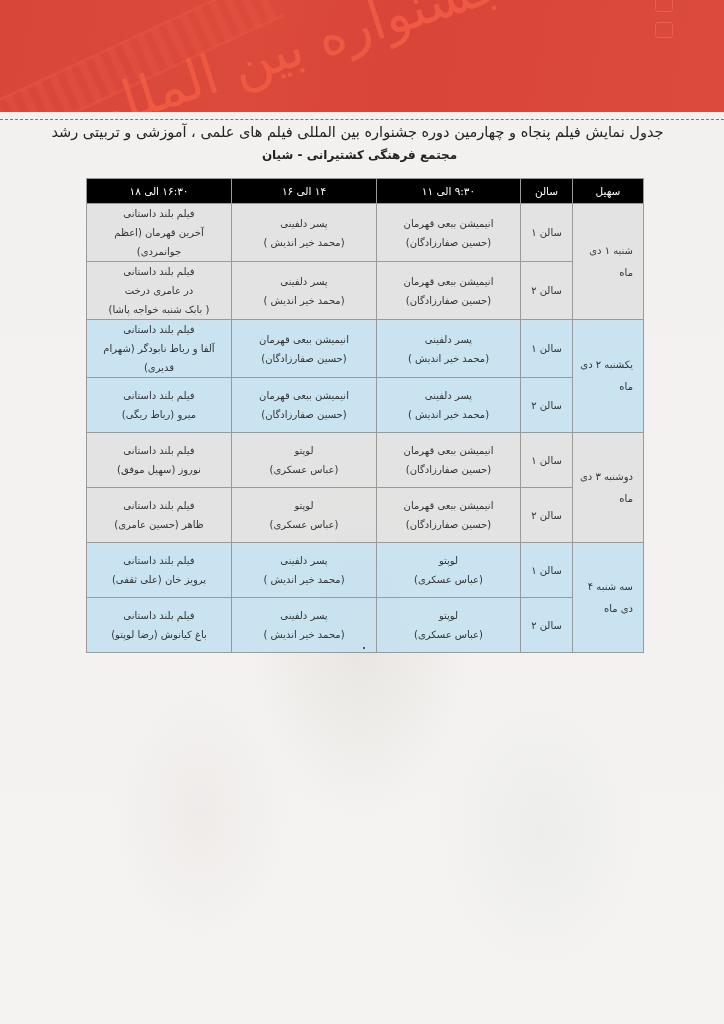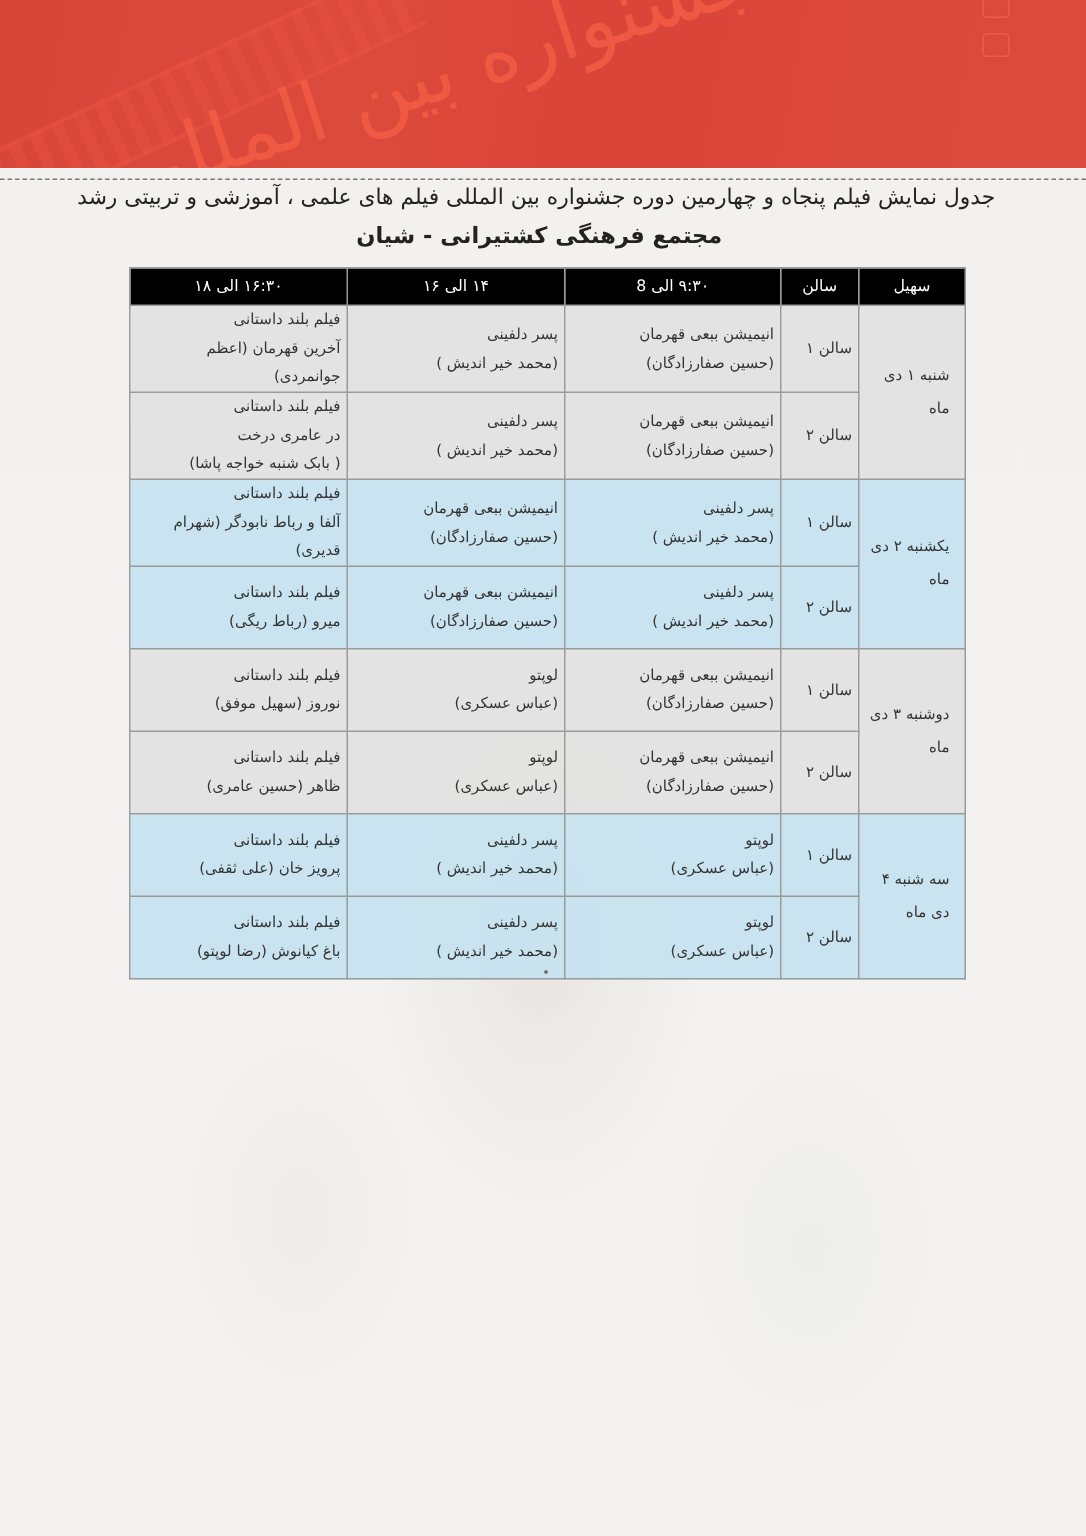--- a/index.html
+++ b/index.html
@@ -40,33 +40,33 @@
     }
     .dashed {
       position:absolute; left:0; top:119px; width:724px; border-top:1px dashed #777;
     }
     .title {
       position:absolute; left:0; top:124px; width:715px; text-align:center;
       direction:rtl; font-size:14.5px; color:#222;
     }
     .subtitle {
       position:absolute; left:0; top:148px; width:719px; text-align:center;
-      direction:rtl; font-size:15px; font-weight:bold; color:#222;
+      direction:rtl; font-size:12px; font-weight:bold; color:#222;
     }
     table.sched {
       position:absolute; left:86px; top:178px; width:557px;
       border-collapse:collapse; direction:rtl; table-layout:fixed;
       font-size:10px; color:#333;
     }
     table.sched th {
       background:#000000; color:#fff; font-weight:normal; height:22px;
       border:1px solid #9a9a9a; font-size:10.5px;
     }
     table.sched td {
-      border:1px solid #9a9a9a; text-align:right; vertical-align:middle;
+      border:1px solid #9a9a9a; text-align:center; vertical-align:middle;
       line-height:19px; padding:0 4px;
     }
     tr.gray td { background:rgba(224,224,224,0.85); }
     tr.blue td { background:rgba(196,226,240,0.9); }
     .day { text-align:right !important; padding-right:10px !important; line-height:22px !important;margin-left:12px; }
     .dot { position:absolute; left:363px; top:647px; width:2px; height:2px; background:#555; }
   </style>
 </head>
 <body>
 
@@ -89,21 +89,21 @@
     <col style="width:71px">
       <col style="width:52px">
       <col style="width:144px">
       <col style="width:145px">
       <col style="width:145px">
   </colgroup>
   <thead>
     <tr>
       <th>سهیل</th>
       <th>سالن</th>
-      <th>۹:۳۰ الی 8</th>
+      <th>۹:۳۰ الی ۱۱</th>
       <th>۱۴ الی ۱۶</th>
       <th>۱۶:۳۰ الی ۱۸</th>
     </tr>
   </thead>
   <tbody id="tbody">
       <tr class="gray" style="height: 52px;">
         <td rowspan="2" class="day">شنبه ۱ دی ماه</td>
         <td>سالن ۱</td>
         <td>
           <div>انیمیشن ببعی قهرمان</div>

